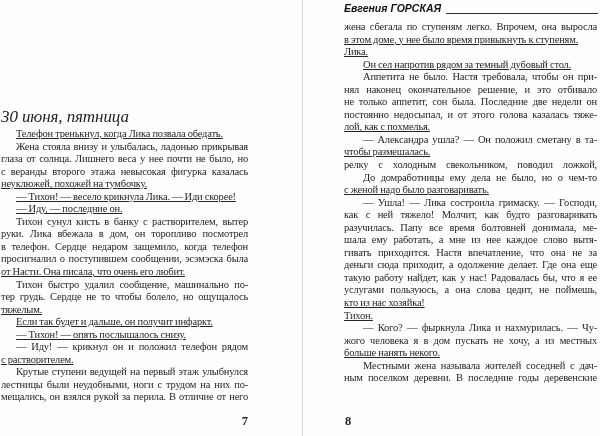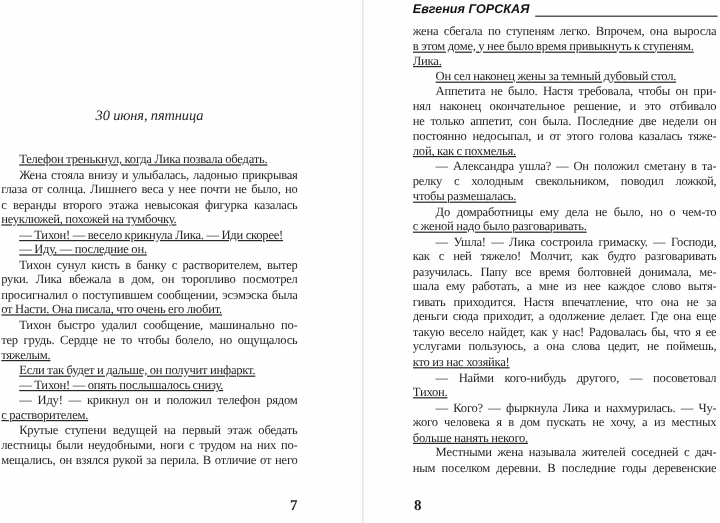--- a/index.html
+++ b/index.html
@@ -14,24 +14,24 @@
   }
   .page { position: absolute; top: 0; height: 436px; background: #fefefe; }
   .page-left  { left: 0;   width: 302px; }
   .page-right { left: 303px; width: 297px; }
   .gutter-line {
     position: absolute; top: 0; left: 302px;
     width: 1px; height: 436px; background: #d6d6d6;
   }
   
   .date-heading {
-    position: absolute; top: 89px; left: 1px; width: 247px;
-    text-align: center;
+    position: absolute; top: 107px; left: 1px; width: 247px;
+    text-align: left;
     font-style: italic;
-    font-size: 12px;
+    font-size: 17px;
     letter-spacing: -0.1px;
     color: #1f1f1f;
   }
   .body-text {
     position: absolute;
     font-size: 10.5px;
     line-height: 12.55px;
     letter-spacing: -0.2px;
     word-spacing: -0.2px;
     color: #262626;
@@ -82,68 +82,68 @@
     <div class="body-text body-left" id="left-body">
         <div class="line indent para-end">Телефон тренькнул, когда Лика позвала обедать.</div>
         <div class="line indent">Жена стояла внизу и улыбалась, ладонью прикрывая</div>
         <div class="line">глаза от солнца. Лишнего веса у нее почти не было, но</div>
         <div class="line">с веранды второго этажа невысокая фигурка казалась</div>
         <div class="line para-end">неуклюжей, похожей на тумбочку.</div>
         <div class="line indent para-end">— Тихон! — весело крикнула Лика. — Иди скорее!</div>
         <div class="line indent para-end">— Иду, — последние он.</div>
         <div class="line indent">Тихон сунул кисть в банку с растворителем, вытер</div>
         <div class="line">руки. Лика вбежала в дом, он торопливо посмотрел</div>
+        <div class="line">в телефон. Сердце недаром защемило, когда телефон</div>
         <div class="line">просигналил о поступившем сообщении, эсэмэска была</div>
         <div class="line para-end">от Насти. Она писала, что очень его любит.</div>
         <div class="line indent">Тихон быстро удалил сообщение, машинально по-</div>
         <div class="line">тер грудь. Сердце не то чтобы болело, но ощущалось</div>
         <div class="line para-end">тяжелым.</div>
         <div class="line indent para-end">Если так будет и дальше, он получит инфаркт.</div>
         <div class="line indent para-end">— Тихон! — опять послышалось снизу.</div>
         <div class="line indent">— Иду! — крикнул он и положил телефон рядом</div>
         <div class="line para-end">с растворителем.</div>
-        <div class="line indent">Крутые ступени ведущей на первый этаж обедать</div>
+        <div class="line indent">Крутые ступени ведущей на первый этаж улыбнулся</div>
         <div class="line">лестницы были неудобными, ноги с трудом на них по-</div>
         <div class="line">мещались, он взялся рукой за перила. В отличие от него</div>
       </div>
     <div class="page-num num-left">7</div>
   </div>
 
   <div class="gutter-line"></div>
 
   <div class="page page-right">
     <div class="running-head">
       <span>Евгения ГОРСКАЯ</span>
       <span class="head-rule"></span>
     </div>
     <div class="body-text body-right" id="right-body">
         <div class="line">жена сбегала по ступеням легко. Впрочем, она выросла</div>
         <div class="line para-end">в этом доме, у нее было время привыкнуть к ступеням.</div>
         <div class="line para-end">Лика.</div>
-        <div class="line indent para-end">Он сел наконец жены за темный дубовый стол.</div>
+        <div class="line indent para-end">Он сел напротив рядом за темный дубовый стол.</div>
         <div class="line indent">Аппетита не было. Настя требовала, чтобы он при-</div>
         <div class="line">нял наконец окончательное решение, и это отбивало</div>
         <div class="line">не только аппетит, сон была. Последние две недели он</div>
         <div class="line">постоянно недосыпал, и от этого голова казалась тяже-</div>
         <div class="line para-end">лой, как с похмелья.</div>
         <div class="line indent">— Александра ушла? — Он положил сметану в та-</div>
+        <div class="line para-end">чтобы размешалась.</div>
         <div class="line">релку с холодным свекольником, поводил ложкой,</div>
-        <div class="line para-end">чтобы размешалась.</div>
         <div class="line indent">До домработницы ему дела не было, но о чем-то</div>
         <div class="line para-end">с женой надо было разговаривать.</div>
         <div class="line indent">— Ушла! — Лика состроила гримаску. — Господи,</div>
         <div class="line">как с ней тяжело! Молчит, как будто разговаривать</div>
         <div class="line">разучилась. Папу все время болтовней донимала, ме-</div>
         <div class="line">шала ему работать, а мне из нее каждое слово вытя-</div>
         <div class="line">гивать приходится. Настя впечатление, что она не за</div>
         <div class="line">деньги сюда приходит, а одолжение делает. Где она еще</div>
-        <div class="line">такую весело найдет, как у нас! Радовалась бы, что я ее</div>
+        <div class="line">такую работу найдет, как у нас! Радовалась бы, что я ее</div>
         <div class="line">услугами пользуюсь, а она слова цедит, не поймешь,</div>
         <div class="line para-end">кто из нас хозяйка!</div>
-        <div class="line indent">— Найми кого-нибудь другого, — посоветовал</div>
         <div class="line para-end">Тихон.</div>
         <div class="line indent">— Кого? — фыркнула Лика и нахмурилась. — Чу-</div>
         <div class="line">жого человека я в дом пускать не хочу, а из местных</div>
         <div class="line para-end">больше нанять некого.</div>
         <div class="line indent">Местными жена называла жителей соседней с дач-</div>
         <div class="line">ным поселком деревни. В последние годы деревенские</div>
       </div>
     <div class="page-num num-right">8</div>
   </div>
 

